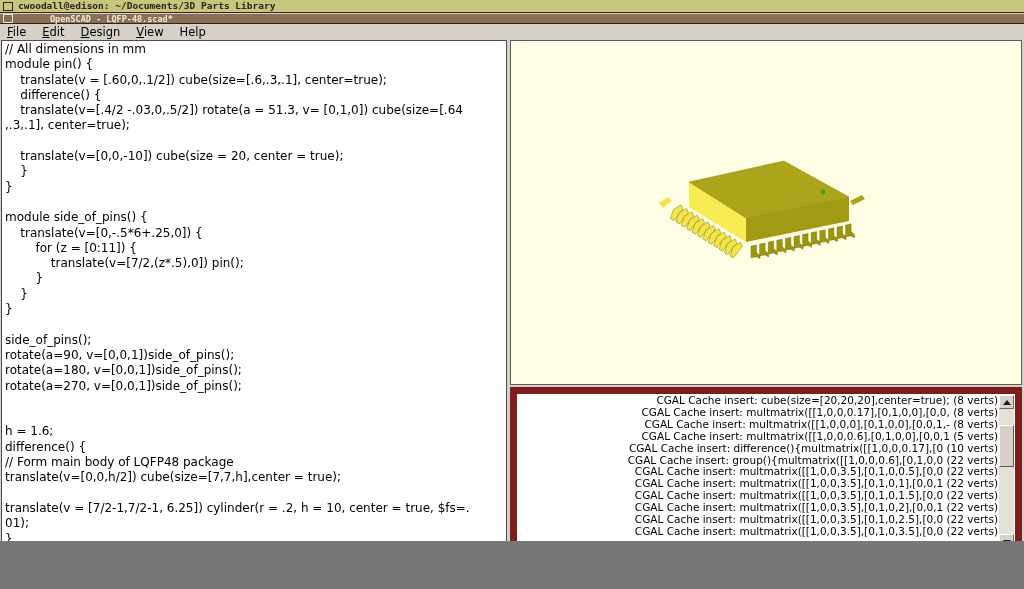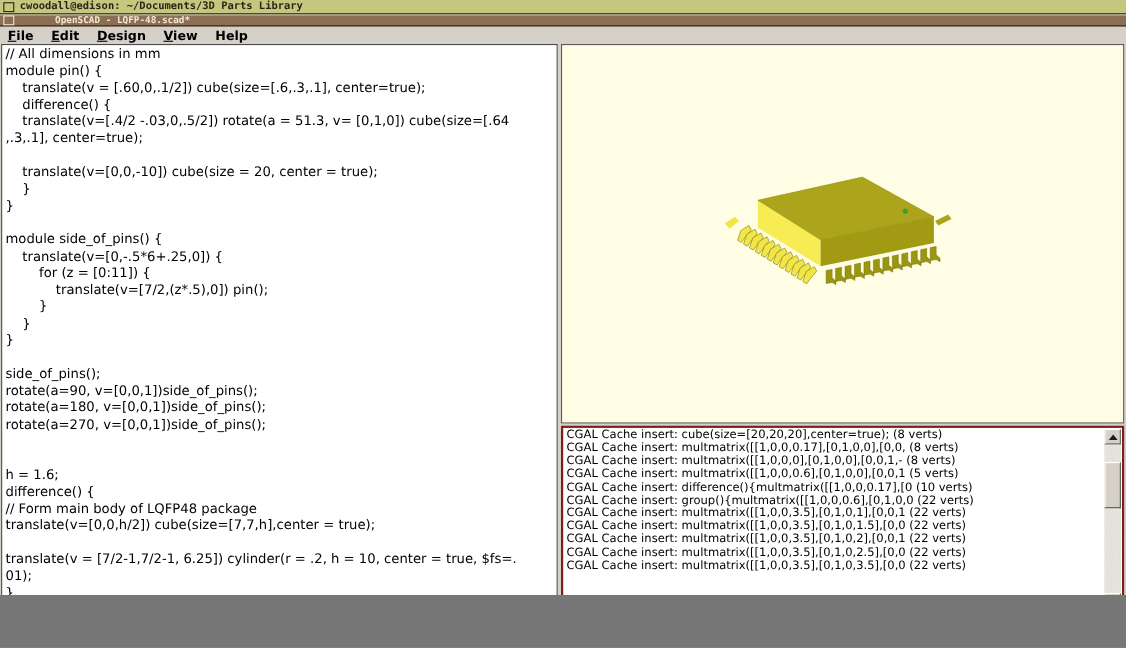--- a/index.html
+++ b/index.html
@@ -10,37 +10,37 @@
   .tbar{position:absolute;left:0;right:0;display:flex;align-items:center;box-sizing:border-box;}
   .tbar-term{top:0;height:13px;background:#C7C67F;border-bottom:1px solid #2e2818;color:#2b2416;}
   .tbar-app{top:14px;height:10px;background:#8B6F54;border-bottom:1px solid #2e2818;color:#F2E9D3;}
   .tbar .sq{display:inline-block;width:8px;height:7px;margin:0 5px 0 3px;border:1px solid currentColor;}
   .tbar .ttl{font-family:"DejaVu Sans Mono",monospace;font-weight:bold;font-size:9.5px;line-height:10px;white-space:nowrap;}
   .tbar-app .ttl{font-size:8.5px;margin-left:32px;}
 
   
   .menubar{position:absolute;top:25px;left:0;right:0;height:15px;background:#D5D1C9;
            display:flex;align-items:center;font-size:11.5px;}
-  .menu-item{padding:0 7px;margin-right:2px;line-height:15px;cursor:default;font-weight:bold;}
+  .menu-item{padding:0 7px;margin-right:2px;line-height:15px;cursor:default;}
   .menu-item u{text-decoration:underline;}
 
   
   .main{position:absolute;top:40px;left:0;right:0;height:518px;background:#D5D1C9;}
   .editor{position:absolute;left:1px;top:0;width:504px;height:516px;background:#fff;
           border:1px solid #4c4c4c;overflow:hidden;}
   .editor pre{margin:0;padding:1px 0 0 3px;font-family:"DejaVu Sans",sans-serif;
               font-size:12px;line-height:15.3px;white-space:pre-wrap;}
 
   .rightcol{position:absolute;left:510px;right:2px;top:0;height:518px;}
   .viewport3d{position:absolute;left:0;right:0;top:0;height:345px;background:#FFFEE5;
               border:1px solid #5a5a5a;box-sizing:border-box;overflow:hidden;}
   .viewport3d svg{display:block;}
 
   .console{position:absolute;left:0;right:0;top:347px;height:169px;background:#fff;
-           border:2px solid #7f1d1d;box-sizing:border-box;overflow:hidden;}
+           border:7px solid #7f1d1d;box-sizing:border-box;overflow:hidden;text-align:right;}
   .console-lines{position:absolute;left:3px;top:1px;right:17px;bottom:0;overflow:hidden;
                  font-size:10.5px;line-height:11.9px;white-space:nowrap;}
 
   
   .vscroll{position:absolute;top:1px;bottom:1px;right:1px;width:15px;background:#E9E7E0;
            background-image:linear-gradient(45deg,#dcdad3 25%,transparent 25%,transparent 75%,#dcdad3 75%),
                             linear-gradient(45deg,#dcdad3 25%,transparent 25%,transparent 75%,#dcdad3 75%);
            background-size:2px 2px;background-position:0 0,1px 1px;}
   .sb-btn{position:absolute;left:0;width:15px;height:14px;background:#D5D1C9;
           border:1px solid;border-color:#fff #6e6a60 #6e6a60 #fff;box-sizing:border-box;}
@@ -180,20 +180,21 @@
       </div>
 
       <div class="console">
         <div class="console-lines">
             <div>CGAL Cache insert: cube(size=[20,20,20],center=true); (8 verts)</div>
             <div>CGAL Cache insert: multmatrix([[1,0,0,0.17],[0,1,0,0],[0,0, (8 verts)</div>
             <div>CGAL Cache insert: multmatrix([[1,0,0,0],[0,1,0,0],[0,0,1,- (8 verts)</div>
             <div>CGAL Cache insert: multmatrix([[1,0,0,0.6],[0,1,0,0],[0,0,1 (5 verts)</div>
             <div>CGAL Cache insert: difference(){multmatrix([[1,0,0,0.17],[0 (10 verts)</div>
             <div>CGAL Cache insert: group(){multmatrix([[1,0,0,0.6],[0,1,0,0 (22 verts)</div>
+            <div>CGAL Cache insert: multmatrix([[1,0,0,3.5],[0,1,0,0.5],[0,0 (22 verts)</div>
             <div>CGAL Cache insert: multmatrix([[1,0,0,3.5],[0,1,0,1],[0,0,1 (22 verts)</div>
             <div>CGAL Cache insert: multmatrix([[1,0,0,3.5],[0,1,0,1.5],[0,0 (22 verts)</div>
             <div>CGAL Cache insert: multmatrix([[1,0,0,3.5],[0,1,0,2],[0,0,1 (22 verts)</div>
             <div>CGAL Cache insert: multmatrix([[1,0,0,3.5],[0,1,0,2.5],[0,0 (22 verts)</div>
             <div>CGAL Cache insert: multmatrix([[1,0,0,3.5],[0,1,0,3.5],[0,0 (22 verts)</div>
           </div>
         <div class="vscroll">
           <div class="sb-btn sb-up"></div>
           <div class="sb-thumb"></div>
           <div class="sb-btn sb-down"></div>

